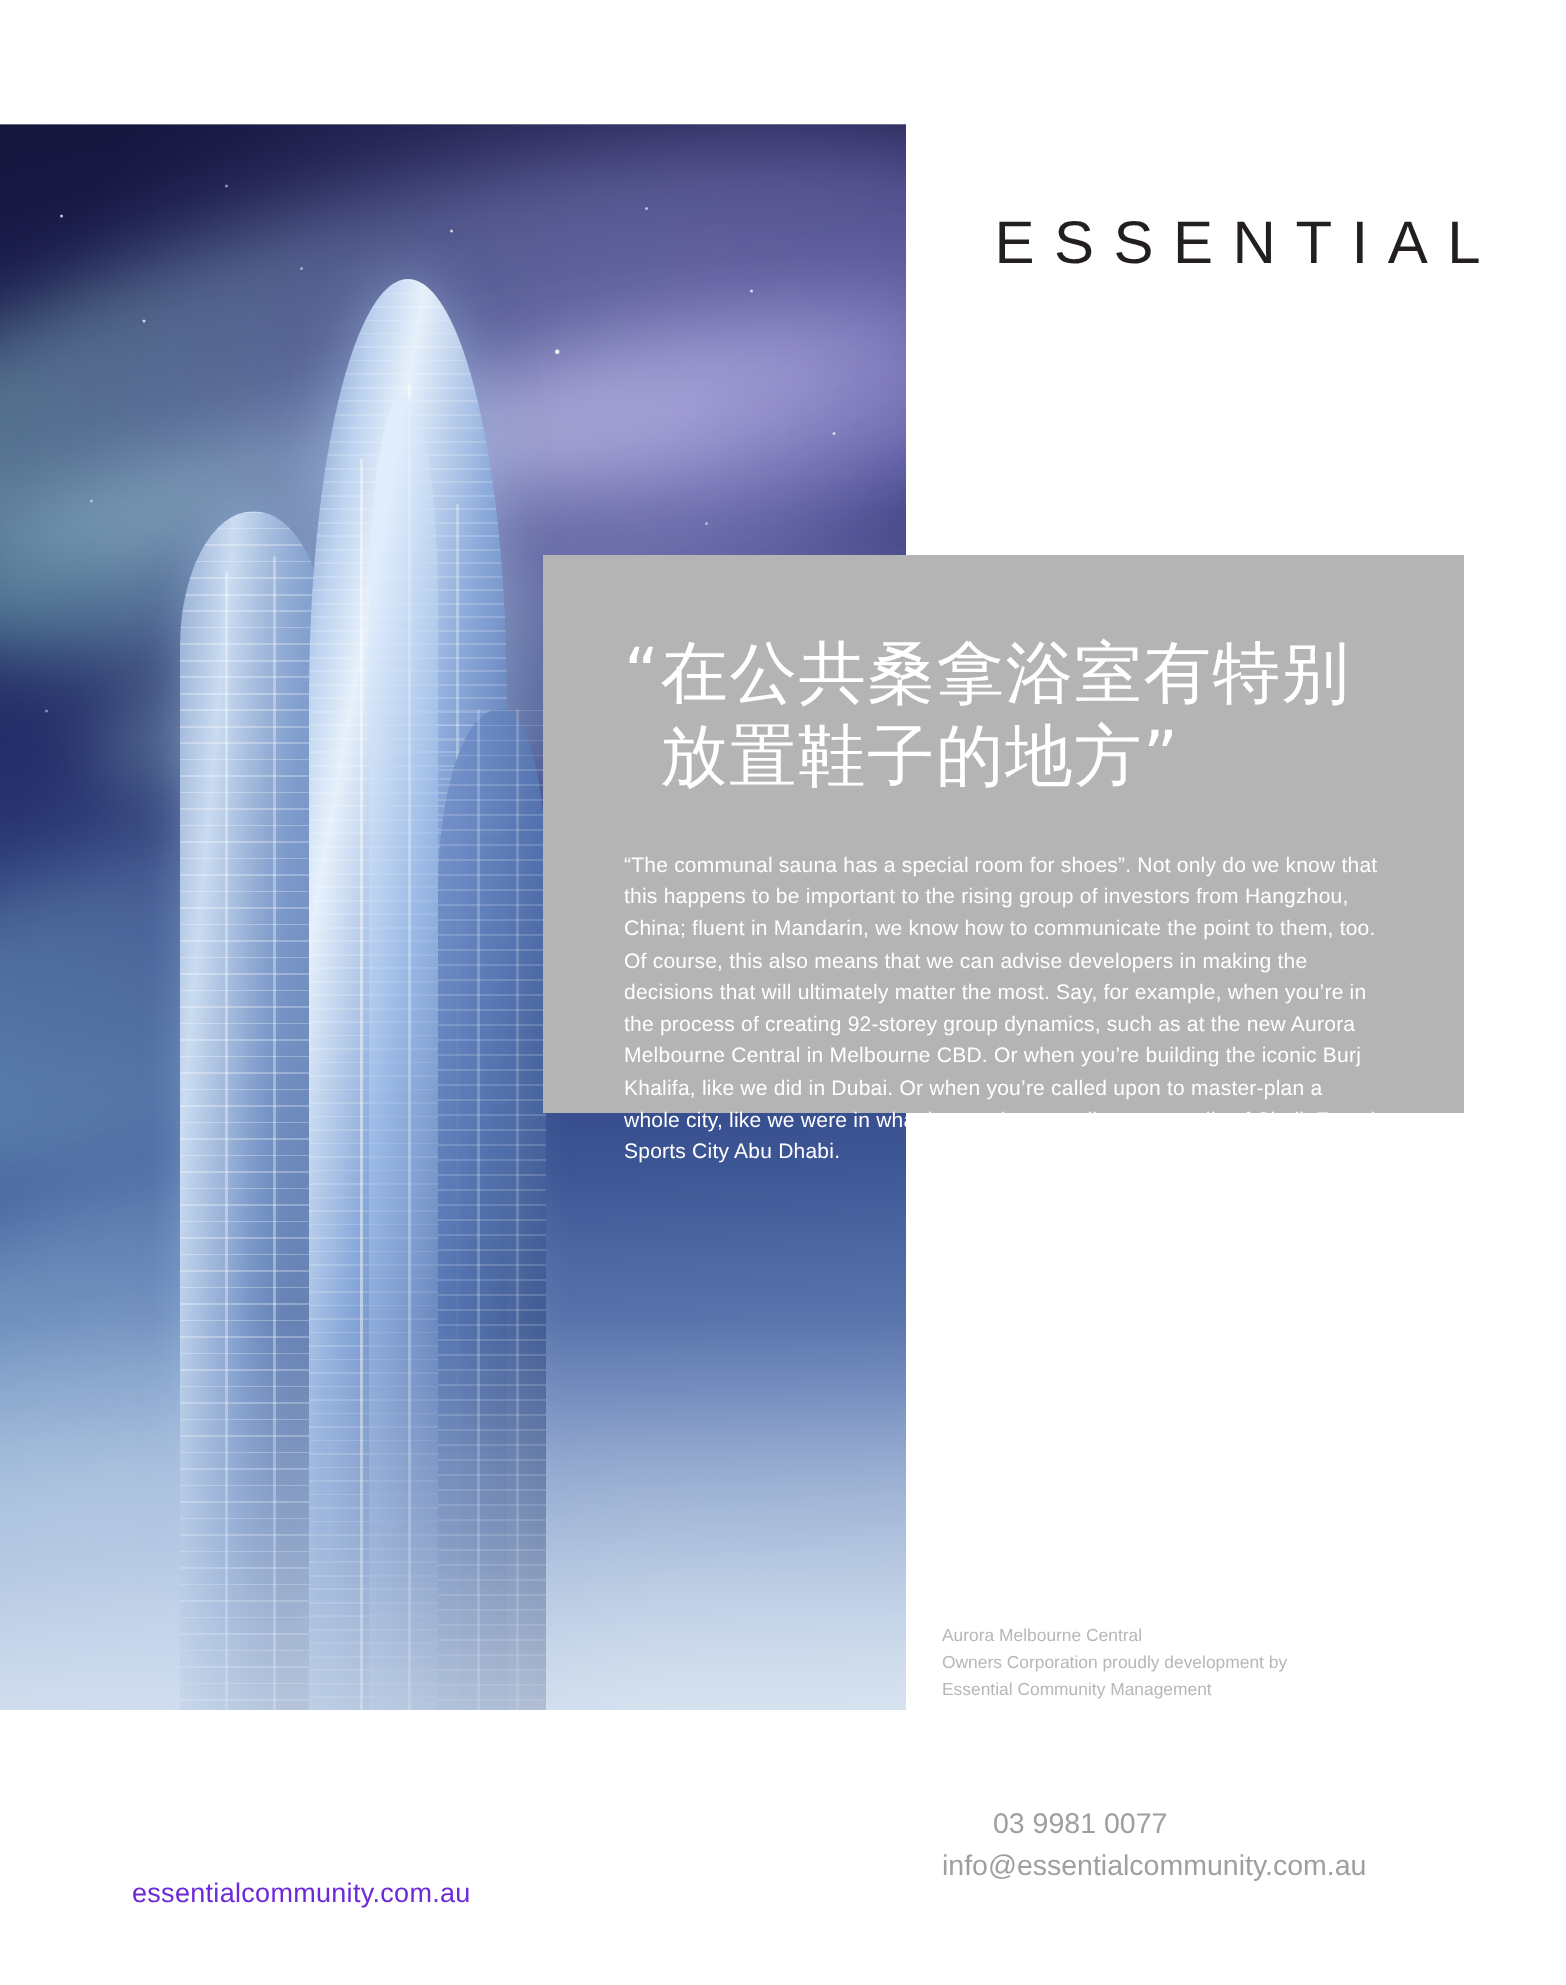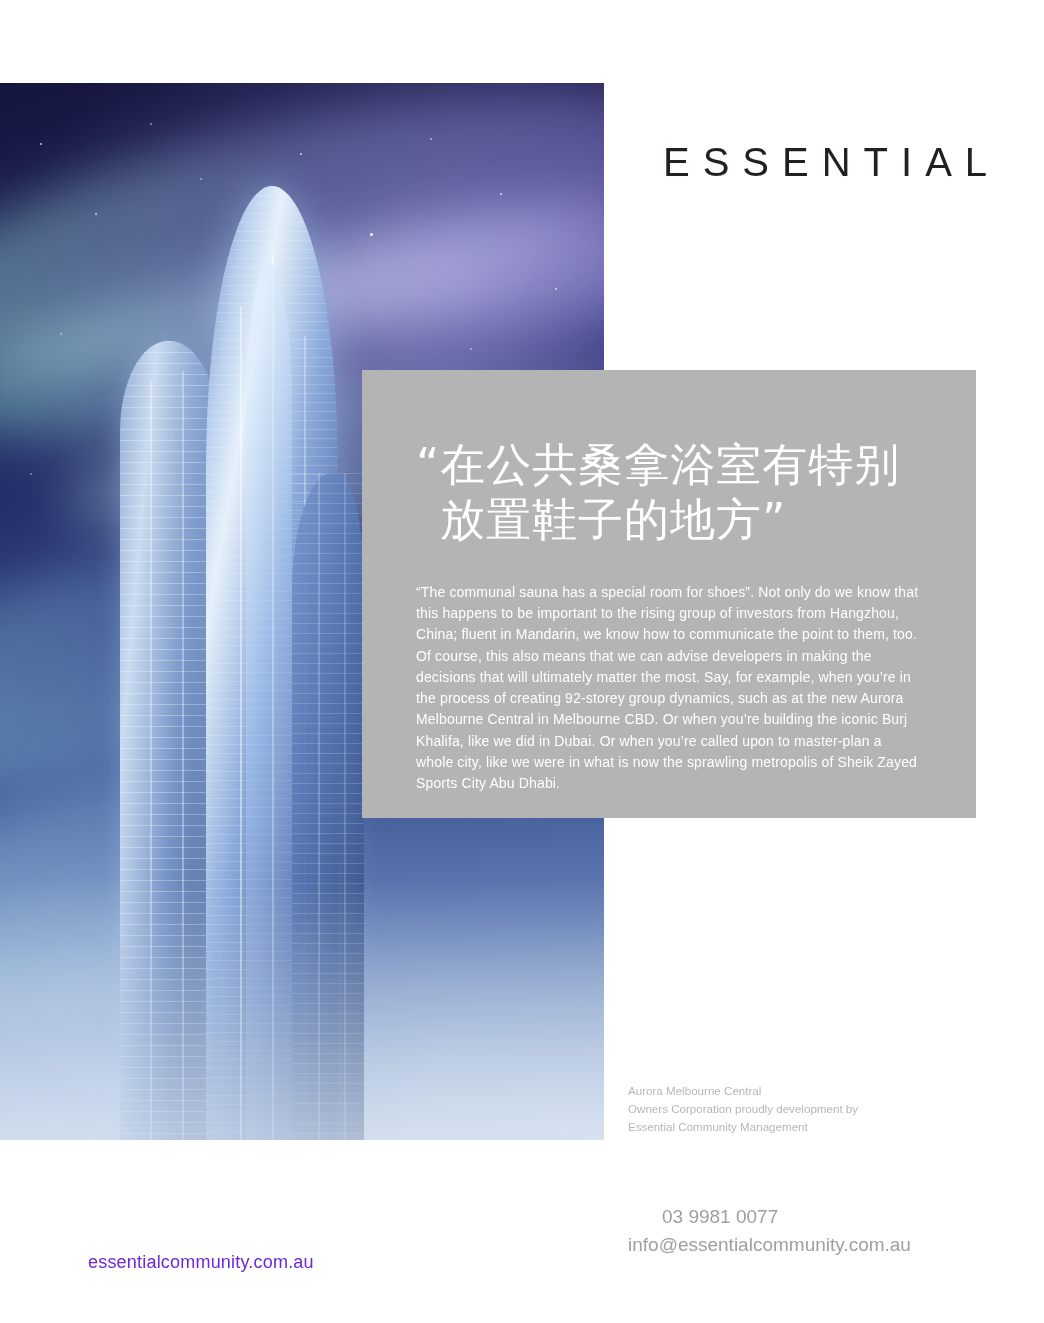--- a/index.html
+++ b/index.html
@@ -177,24 +177,24 @@
     display: inline-block;
     transform: scaleY(1);
   }
 
   
   .panel {
     position: absolute;
     left: 362px;
     top: 370px;
     width: 614px;
-    height: 448px;
+    height: 372px;
     background: #b4b4b4;
     box-sizing: border-box;
-    padding: 68px 56px 0 54px;
+    padding: 52px 56px 0 54px;
   }
   .panel h1 {
     margin: 0;
     color: #ffffff;
     font-size: 45px;
     line-height: 1.22;
     font-weight: 400;
     letter-spacing: 1px;
     font-family: "DejaVu Sans", sans-serif;
   }

